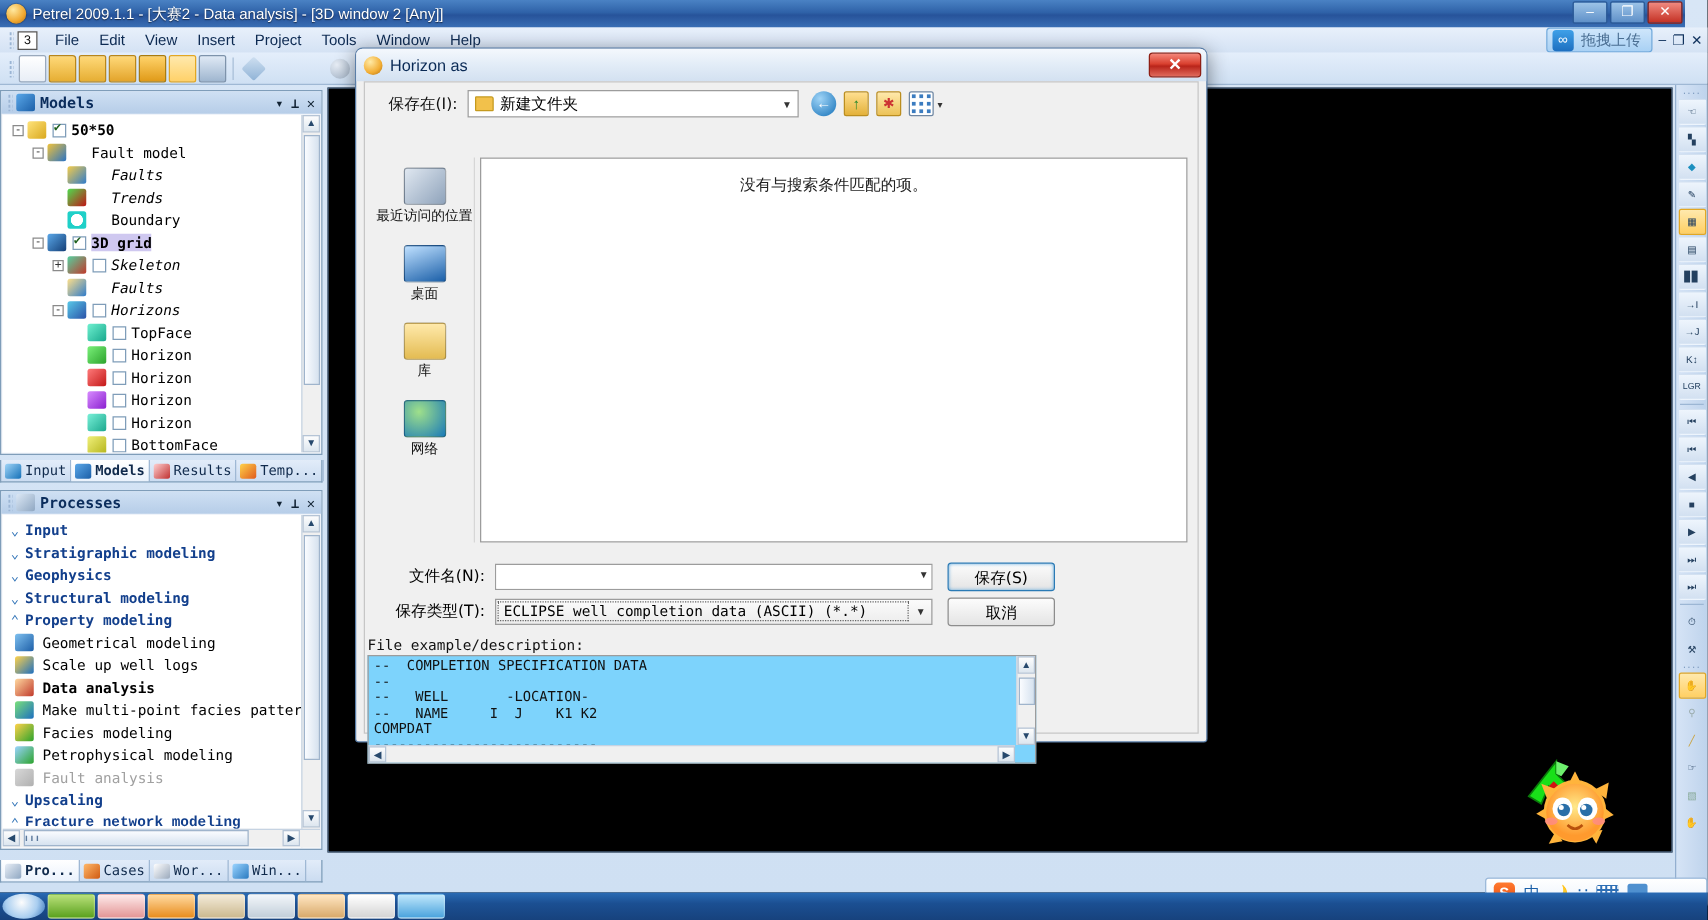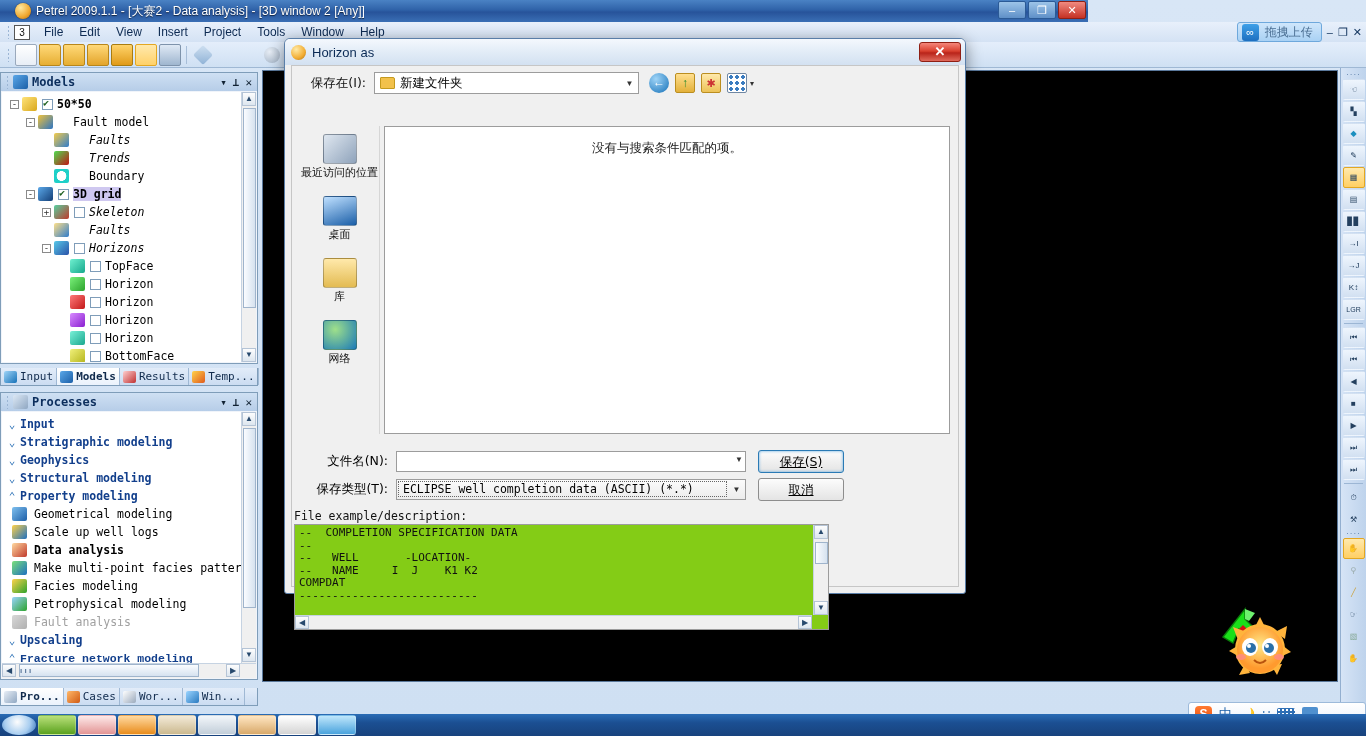--- a/index.html
+++ b/index.html
@@ -14,24 +14,24 @@
 
   
   #app {
     position: absolute; left: 0; top: 0;
     width: 1366px; height: 714px;
     background: linear-gradient(180deg,#d8e6f6 0%, #cfe0f3 100%);
   }
 
   
   .titlebar {
-    position: absolute; left: 0; top: 0; width: 1088px; height: 22px;
+    position: absolute; left: 0; top: 0; width: 1348px; height: 22px;
     background: linear-gradient(180deg,#4a82c4 0%,#2f62a8 45%,#27539a 55%,#3a6fb5 100%);
     color: #fff;
-    display: flex; align-items: center; padding-left: 10px;
+    display: flex; align-items: center;
   }
   .titlebar .tb-icon {
     width: 16px; height: 16px; margin: 0 5px 0 5px;
     border-radius: 50%;
     background: radial-gradient(circle at 35% 30%, #ffe9a0, #f0a830 60%, #b06a10);
     box-shadow: 0 0 1px #000;
   }
   .titlebar .tb-title {
     font-size: 12px; font-weight: normal; text-shadow: 0 1px 1px rgba(0,0,0,.6);
     white-space: nowrap;
@@ -194,27 +194,27 @@
   .rowlabel { width:96px; text-align:right; padding-right:8px; font-size:12.5px; }
   .inputbox { flex:1; height:21px; background:#fff; border:1px solid #9c9c9c; position:relative; }
   .inputbox input { width:100%; height:100%; border:none; outline:none; padding-left:4px;
     font-family:"DejaVu Sans Mono", monospace; font-size:11.5px; }
   .typebox { flex:1; height:21px; background:linear-gradient(180deg,#fbfbfb,#ececec);
     border:1px solid #9c9c9c; position:relative; display:flex; align-items:center; }
   .typebox .txt { font-family:"DejaVu Sans Mono", monospace; font-size:11.5px; padding-left:4px;
     border:1px dotted #666; margin:1px; flex:1; }
   .dlgbtn { width:86px; height:23px; margin-left:12px;
     background: linear-gradient(180deg,#fcfcfc,#e4e4e4);
-    border:1px solid #8d8d8d; border-radius:3px; font-size:12.5px; text-align:center; line-height:21px;text-decoration:underline; }
+    border:1px solid #8d8d8d; border-radius:3px; font-size:12.5px; text-align:center; line-height:21px; }
   .dlgbtn.primary { border:1px solid #2a7ab5; box-shadow: 0 0 3px #5ea8dd inset; }
 
   .fileex-label { position:absolute; left:2px; top:443px; font-family:"DejaVu Sans Mono", monospace;
     font-size:11.5px; color:#111; }
-  .exbox { position:absolute; left:2px; top:458px; width:535px; height:106px;
-    background:#84cc16; border:1px solid #9c9c9c; }
+  .exbox { position:absolute; left:2px; top:458px; width:535px; height:87px;
+    background:#7dd3fc; border:1px solid #9c9c9c; }
   .exbox pre { margin:0; padding:2px 4px; font-family:"DejaVu Sans Mono", monospace;
     font-size:11px; line-height:12.5px; color:#111; white-space:pre; }
 
   
   #taskbar {
     position:absolute; left:0; top:714px; width:1366px; height:22px;
     background: linear-gradient(180deg,#2a6cb5 0%,#1b4f92 40%,#17427d 100%);
   }
   #taskbar .tb-items { display:flex; align-items:center; height:22px; padding-left:2px; gap:2px; }
   .tbitem { width:38px; height:20px; border:1px solid rgba(255,255,255,.25); border-radius:3px;

